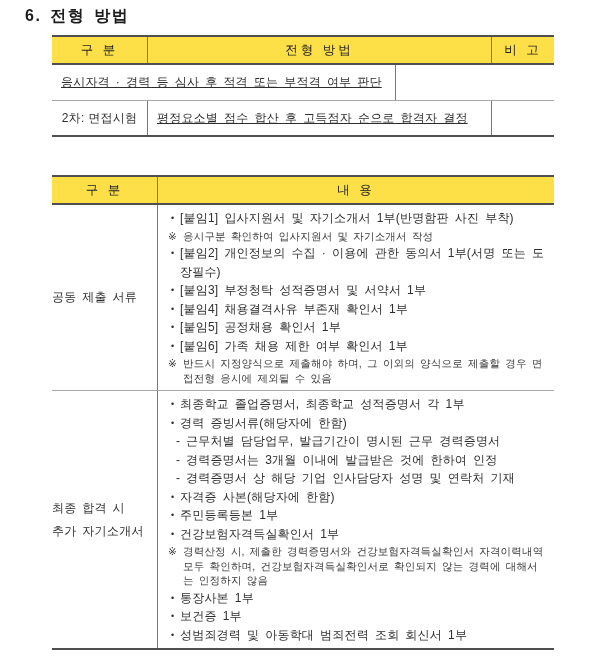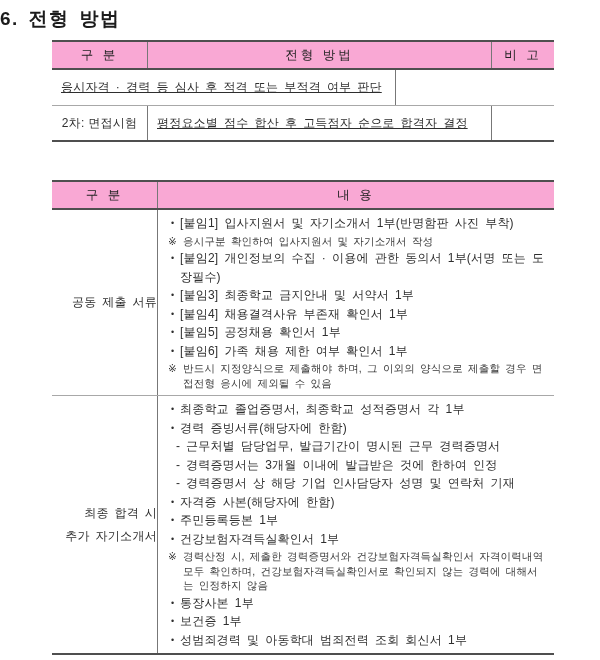--- a/index.html
+++ b/index.html
@@ -6,32 +6,33 @@
   html,body { background:#ffffff; }
   body {
     width:600px; height:660px; overflow:hidden;
     font-family:"Liberation Sans","DejaVu Sans",sans-serif;
     color:#2e2e2e;
     -webkit-font-smoothing:antialiased;
   }
   .page { position:relative; width:600px; height:660px; padding-top:6px; }
 
   .sec-title {
-    font-size:19px; font-weight:bold; color:#1c1c1c;
+    margin-left:25px;
+    font-size:16px; font-weight:bold; color:#1c1c1c;
     letter-spacing:1.5px; word-spacing:3px;
   }
   .doc-table {
     margin-left:52px; width:502px;
     border-top:2px solid #4f4f4f;
     border-bottom:2px solid #4f4f4f;
     font-size:12px;
   }
   .thead {
     display:flex;
-    background:#f9a8d4;
+    background:#fde047;
     border-bottom:2px solid #4f4f4f;
     height:28px;
   }
   .th {
     display:flex; align-items:center; justify-content:center;
     font-size:12.5px; color:#222; letter-spacing:3px;
   }
   .trow { display:flex; border-top:1px solid #a8a8a8; }
   .thead + .trow { border-top:none; }
 
@@ -42,21 +43,21 @@
   .t1 .trow { height:35px; }
   .t1 .td { display:flex; align-items:center; }
   .t1 .td.center { justify-content:center; letter-spacing:0.3px; }
   .t1 .td.left { padding-left:9px; letter-spacing:0.2px; word-spacing:2.5px;text-decoration:underline; }
 
   
   .t2-c1 { width:106px; border-right:1px solid #777; }
   .t2-c2 { flex:1; }
   .t2 .label-cell {
     display:flex; flex-direction:column;
-    align-items:flex-end; justify-content:center;
+    align-items:flex-start; justify-content:center;
     gap:6px; letter-spacing:0.3px; word-spacing:2px;
   }
   .t2 .content-cell { padding:4px 6px 4px 8px; }
   .t2 .row1 .content-cell { min-height:172px; }
   .t2 .row2 .content-cell { min-height:256px; }
 
   .line { display:flex; align-items:flex-start; line-height:18.5px;
           letter-spacing:0.2px; word-spacing:2.5px; }
   .line .mk { flex:0 0 auto; }
   .line .tx { flex:1 1 auto; }
@@ -118,21 +119,21 @@
         <div class="line note">
             <span class="mk">※</span>
             <span class="tx">응시구분 확인하여 입사지원서 및 자기소개서 작성</span>
           </div>
         <div class="line bullet">
             <span class="mk">•</span>
             <span class="tx">[붙임2] 개인정보의 수집 · 이용에 관한 동의서 1부(서명 또는 도장필수)</span>
           </div>
         <div class="line bullet">
             <span class="mk">•</span>
-            <span class="tx">[붙임3] 최종학교 금지안내 및 서약서 1부</span>
+            <span class="tx">[붙임3] 부정청탁 성적증명서 및 서약서 1부</span>
           </div>
         <div class="line bullet">
             <span class="mk">•</span>
             <span class="tx">[붙임4] 채용결격사유 부존재 확인서 1부</span>
           </div>
         <div class="line bullet">
             <span class="mk">•</span>
             <span class="tx">[붙임5] 공정채용 확인서 1부</span>
           </div>
         <div class="line bullet">

